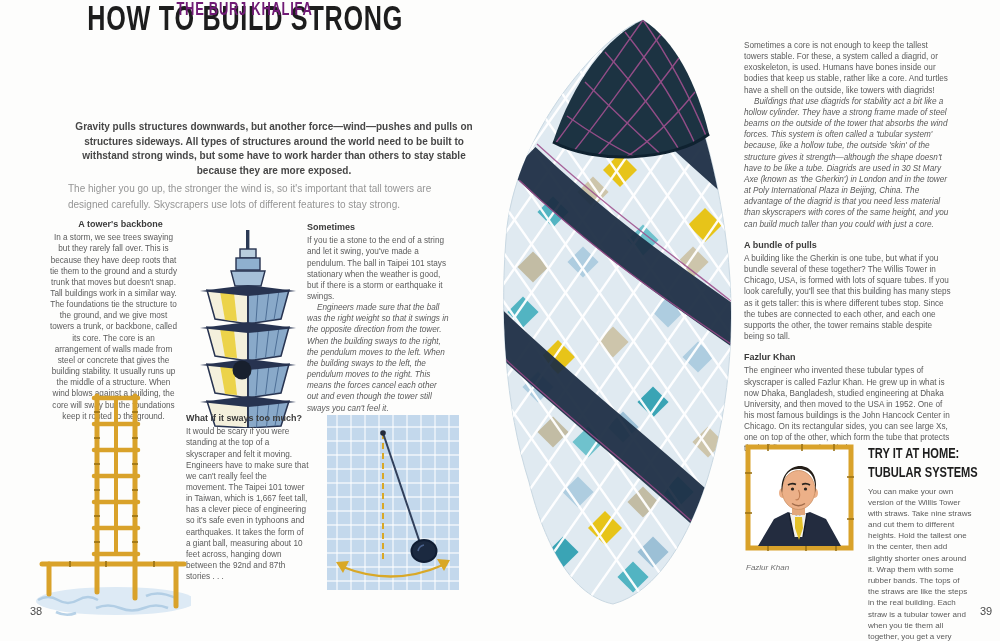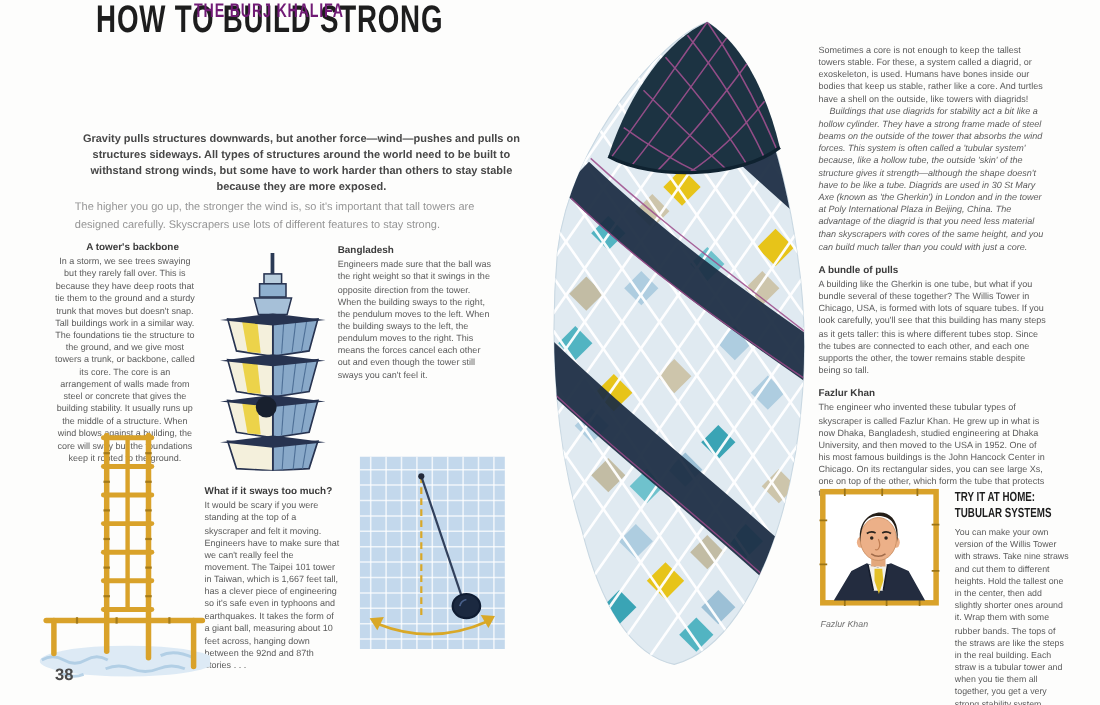--- a/index.html
+++ b/index.html
@@ -13,23 +13,23 @@
   .condensed-l{display:inline-block;transform:scaleX(0.74);transform-origin:left center;white-space:nowrap;}
   .page-title{width:490px;text-align:center;font-weight:800;color:#1d1d1d;font-size:35px;line-height:1;letter-spacing:1px;}
   .page-subtitle{width:490px;text-align:center;font-weight:800;color:#701a75;font-size:18px;line-height:1;letter-spacing:1px;}
   .intro-bold{width:402px;text-align:center;font-size:10px;line-height:1.45;font-weight:700;color:#474747;margin-left:24px;}
   .intro-light{width:364px;text-align:left;font-size:10px;line-height:1.55;color:#959595;}
   .col{font-size:8.2px;line-height:1.36;color:#5b5b5b;}
   .col h3{font-size:9px;font-weight:700;color:#3b3b3b;margin:0 0 2px 0;}
   .col p{margin:0 14px 0 0;}
   .col p + p.indent{text-indent:10px;font-style:italic;}
   .col .section{margin-bottom:9px;}
-  .pagenum{font-size:15px;font-weight:700;color:#4a4a4a;margin-left:20px;}
+  .pagenum{font-size:11px;font-weight:400;color:#4a4a4a;}
   .caption{font-size:8px;font-style:italic;color:#6e6e6e;}
-  .tryhome-head{font-weight:800;color:#1d1d1d;font-size:12px;line-height:1.25;}
+  .tryhome-head{font-weight:800;color:#1d1d1d;font-size:15px;line-height:1.25;}
   .tryhome-body{font-size:8px;line-height:1.4;color:#5b5b5b;margin-top:4px;}
   svg{display:block;}
 </style>
 </head>
 <body>
 
 <div class="spread">
 
   <div class="abs page-title" style="left:0;top:36;">
     <span class="condensed">HOW TO BUILD STRONG</span>
@@ -92,25 +92,26 @@
         <line x1="62" y1="175.8" x2="60.5" y2="199.5" stroke="#4e6f96" stroke-width="1"></line>
         <line x1="73" y1="174.7" x2="70.5" y2="198.8" stroke="#4e6f96" stroke-width="1"></line>
         <line x1="83" y1="173.8" x2="79" y2="198" stroke="#4e6f96" stroke-width="1"></line>
         <polygon points="4,174 52,179 100,174 52,168" fill="#273350" stroke="none"></polygon>
         <line x1="52" y1="177" x2="52" y2="200"></line>
       </g>
     </g>
   </svg>
 
   <div class="abs col" style="left:307px;top:221px;width:156px;">
-    <h3>Bangladesh</h3>
+    <h3>Sometimes</h3>
+    <p>If you tie a stone to the end of a string and let it swing, you've made a pendulum. The ball in Taipei 101 stays stationary when the weather is good, but if there is a storm or earthquake it swings.</p>
     <p class="indent">Engineers made sure that the ball was the right weight so that it swings in the opposite direction from the tower. When the building sways to the right, the pendulum moves to the left. When the building sways to the left, the pendulum moves to the right. This means the forces cancel each other out and even though the tower still sways you can't feel it.</p>
   </div>
 
-  <div class="abs col" style="left:186px;top:440px;width:137px;">
+  <div class="abs col" style="left:186px;top:412px;width:137px;">
     <h3>What if it sways too much?</h3>
     <p>It would be scary if you were standing at the top of a skyscraper and felt it moving. Engineers have to make sure that we can't really feel the movement. The Taipei 101 tower in Taiwan, which is 1,667 feet tall, has a clever piece of engineering so it's safe even in typhoons and earthquakes. It takes the form of a giant ball, measuring about 10 feet across, hanging down between the 92nd and 87th stories . . .</p>
   </div>
 
   <svg class="abs" style="left:36px;top:388px;" width="155" height="232" viewBox="0 0 155 232">
 
     <ellipse cx="80" cy="213" rx="80" ry="14" fill="#ddeaf5"></ellipse>
     <g stroke="#a8c8e2" stroke-width="2.6" fill="none" opacity="0.8">
       <path d="M2 212 q 10 -6 20 0 q 10 6 20 0 q 10 -6 20 0"></path>
       <path d="M60 220 q 12 -5 24 0 q 12 5 24 0 q 12 -5 24 0"></path>

